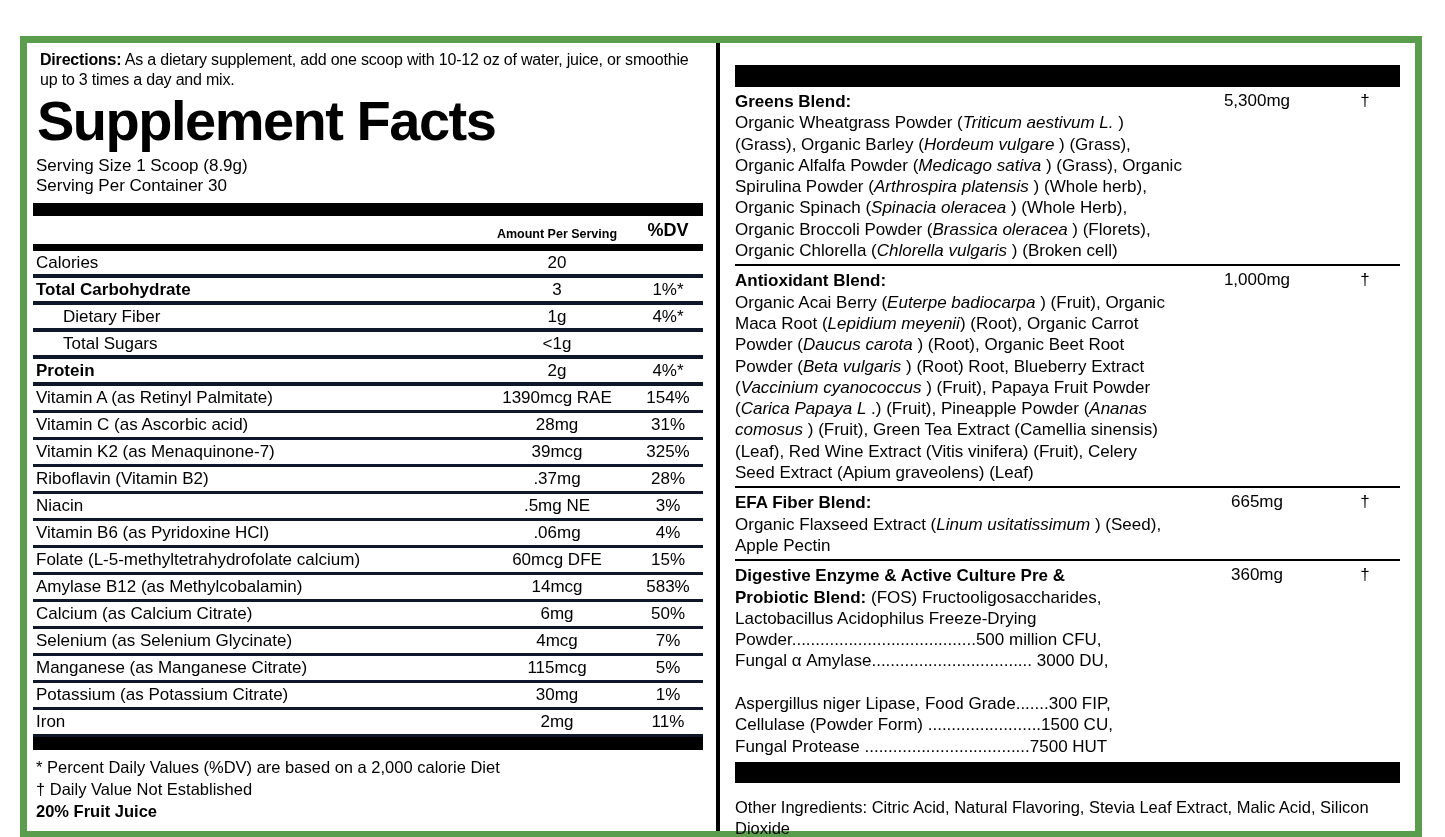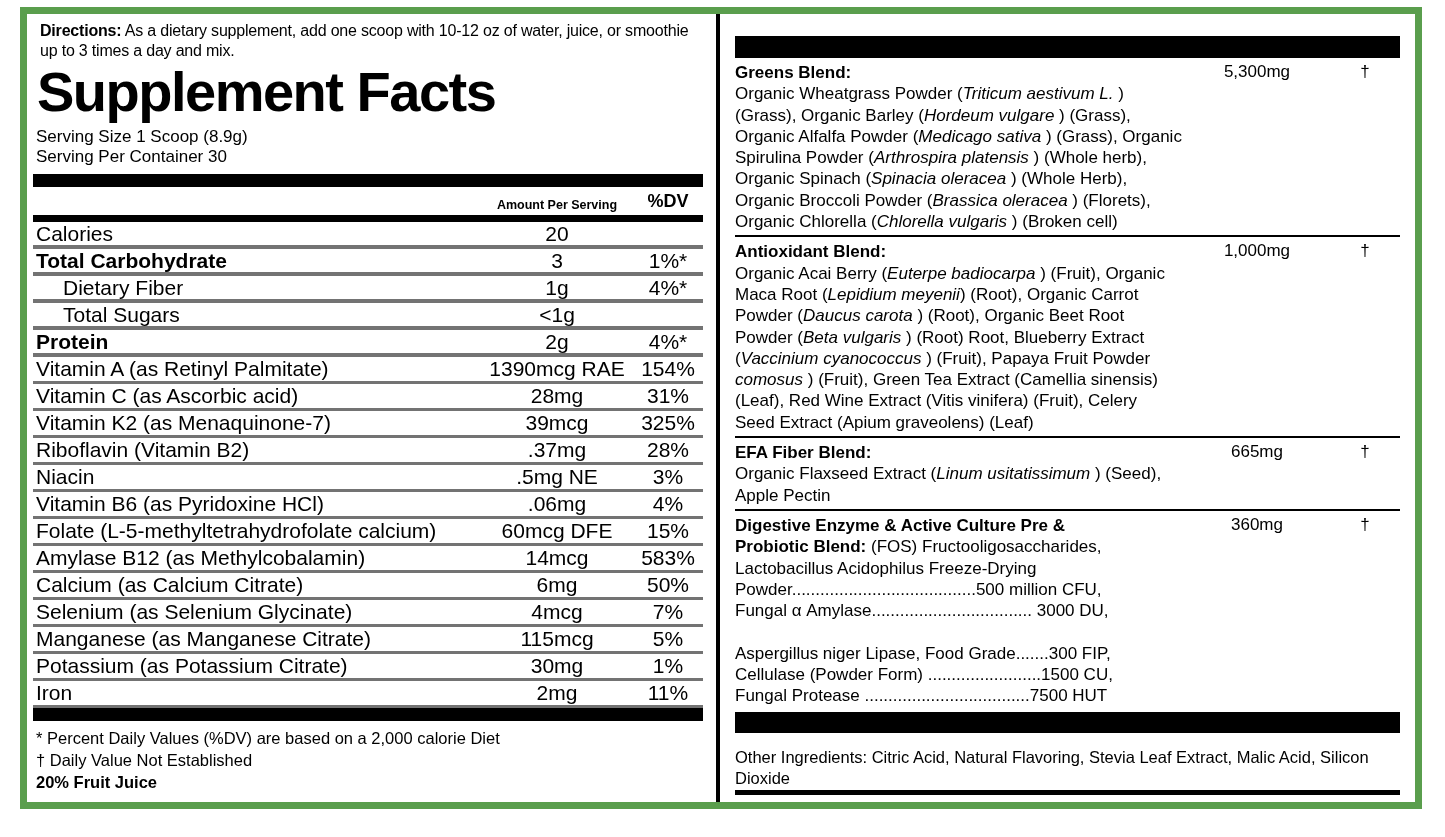--- a/index.html
+++ b/index.html
@@ -6,21 +6,21 @@
   body {
     width: 1445px; height: 837px;
     background: #ffffff;
     font-family: "Liberation Sans", sans-serif;
     color: #000;
     position: relative;
     overflow: hidden;
   }
   .frame {
     position: absolute;
-    left: 20px; top: 7px;
+    left: 20px; top: 36px;
     width: 1388px; height: 788px;
     border: 7px solid #5A9E4D;
     background: #fff;
   }
   
   .left-col {
     position: absolute;
     left: 6px; top: 0;
     width: 670px; height: 100%;
   }
@@ -51,22 +51,22 @@
     padding-bottom: 3px;
     border-bottom: 7px solid #000;
   }
   .header-row .spacer { flex: 1; }
   .amt-head { width: 152px; text-align: center; font-weight: bold; font-size: 12.5px; }
   .dv-head  { width: 70px;  text-align: center; font-weight: bold; font-size: 18px; }
   .f-row {
     display: flex;
     align-items: center;
     height: 24px;
-    border-bottom: 3px solid #737373;
-    font-size: 21px;
+    border-bottom: 3px solid #0f172a;
+    font-size: 17px;
   }
   .f-row.thick { height: 23px; border-bottom-width: 4px; }
   .f-row .nm { flex: 1; padding-left: 3px; white-space: nowrap; }
   .f-row.bold .nm { font-weight: bold; }
   .f-row.indent .nm { padding-left: 30px; }
   .f-row .am { width: 152px; text-align: center; }
   .f-row .dv { width: 70px;  text-align: center; }
   .footnotes { padding: 6px 0 0 3px; font-size: 16.5px; line-height: 22px; }
   .footnotes .fj { font-weight: bold; }
   
@@ -263,20 +263,21 @@
     <div class="bl-dv">†</div>
   </div>
         <div class="blend">
     <div>
             <div class="bl-line"><span class="bd">Antioxidant Blend:</span></div>
             <div class="bl-line"><span>Organic Acai Berry (</span><span class="it">Euterpe badiocarpa</span><span> ) (Fruit), Organic</span></div>
             <div class="bl-line"><span>Maca Root (</span><span class="it">Lepidium meyenii</span><span>) (Root), Organic Carrot</span></div>
             <div class="bl-line"><span>Powder (</span><span class="it">Daucus carota</span><span> ) (Root), Organic Beet Root</span></div>
             <div class="bl-line"><span>Powder (</span><span class="it">Beta vulgaris</span><span> ) (Root) Root, Blueberry Extract</span></div>
             <div class="bl-line"><span>(</span><span class="it">Vaccinium cyanococcus</span><span> ) (Fruit), Papaya Fruit Powder</span></div>
+            <div class="bl-line"><span>(</span><span class="it">Carica Papaya L</span><span> .) (Fruit), Pineapple Powder (</span><span class="it">Ananas</span></div>
             <div class="bl-line"><span class="it">comosus</span><span> ) (Fruit), Green Tea Extract (Camellia sinensis)</span></div>
             <div class="bl-line"><span>(Leaf), Red Wine Extract (Vitis vinifera) (Fruit), Celery</span></div>
             <div class="bl-line"><span>Seed Extract (Apium graveolens) (Leaf)</span></div>
           </div>
     <div class="bl-amt">1,000mg</div>
     <div class="bl-dv">†</div>
   </div>
         <div class="blend">
     <div>
             <div class="bl-line"><span class="bd">EFA Fiber Blend:</span></div>

